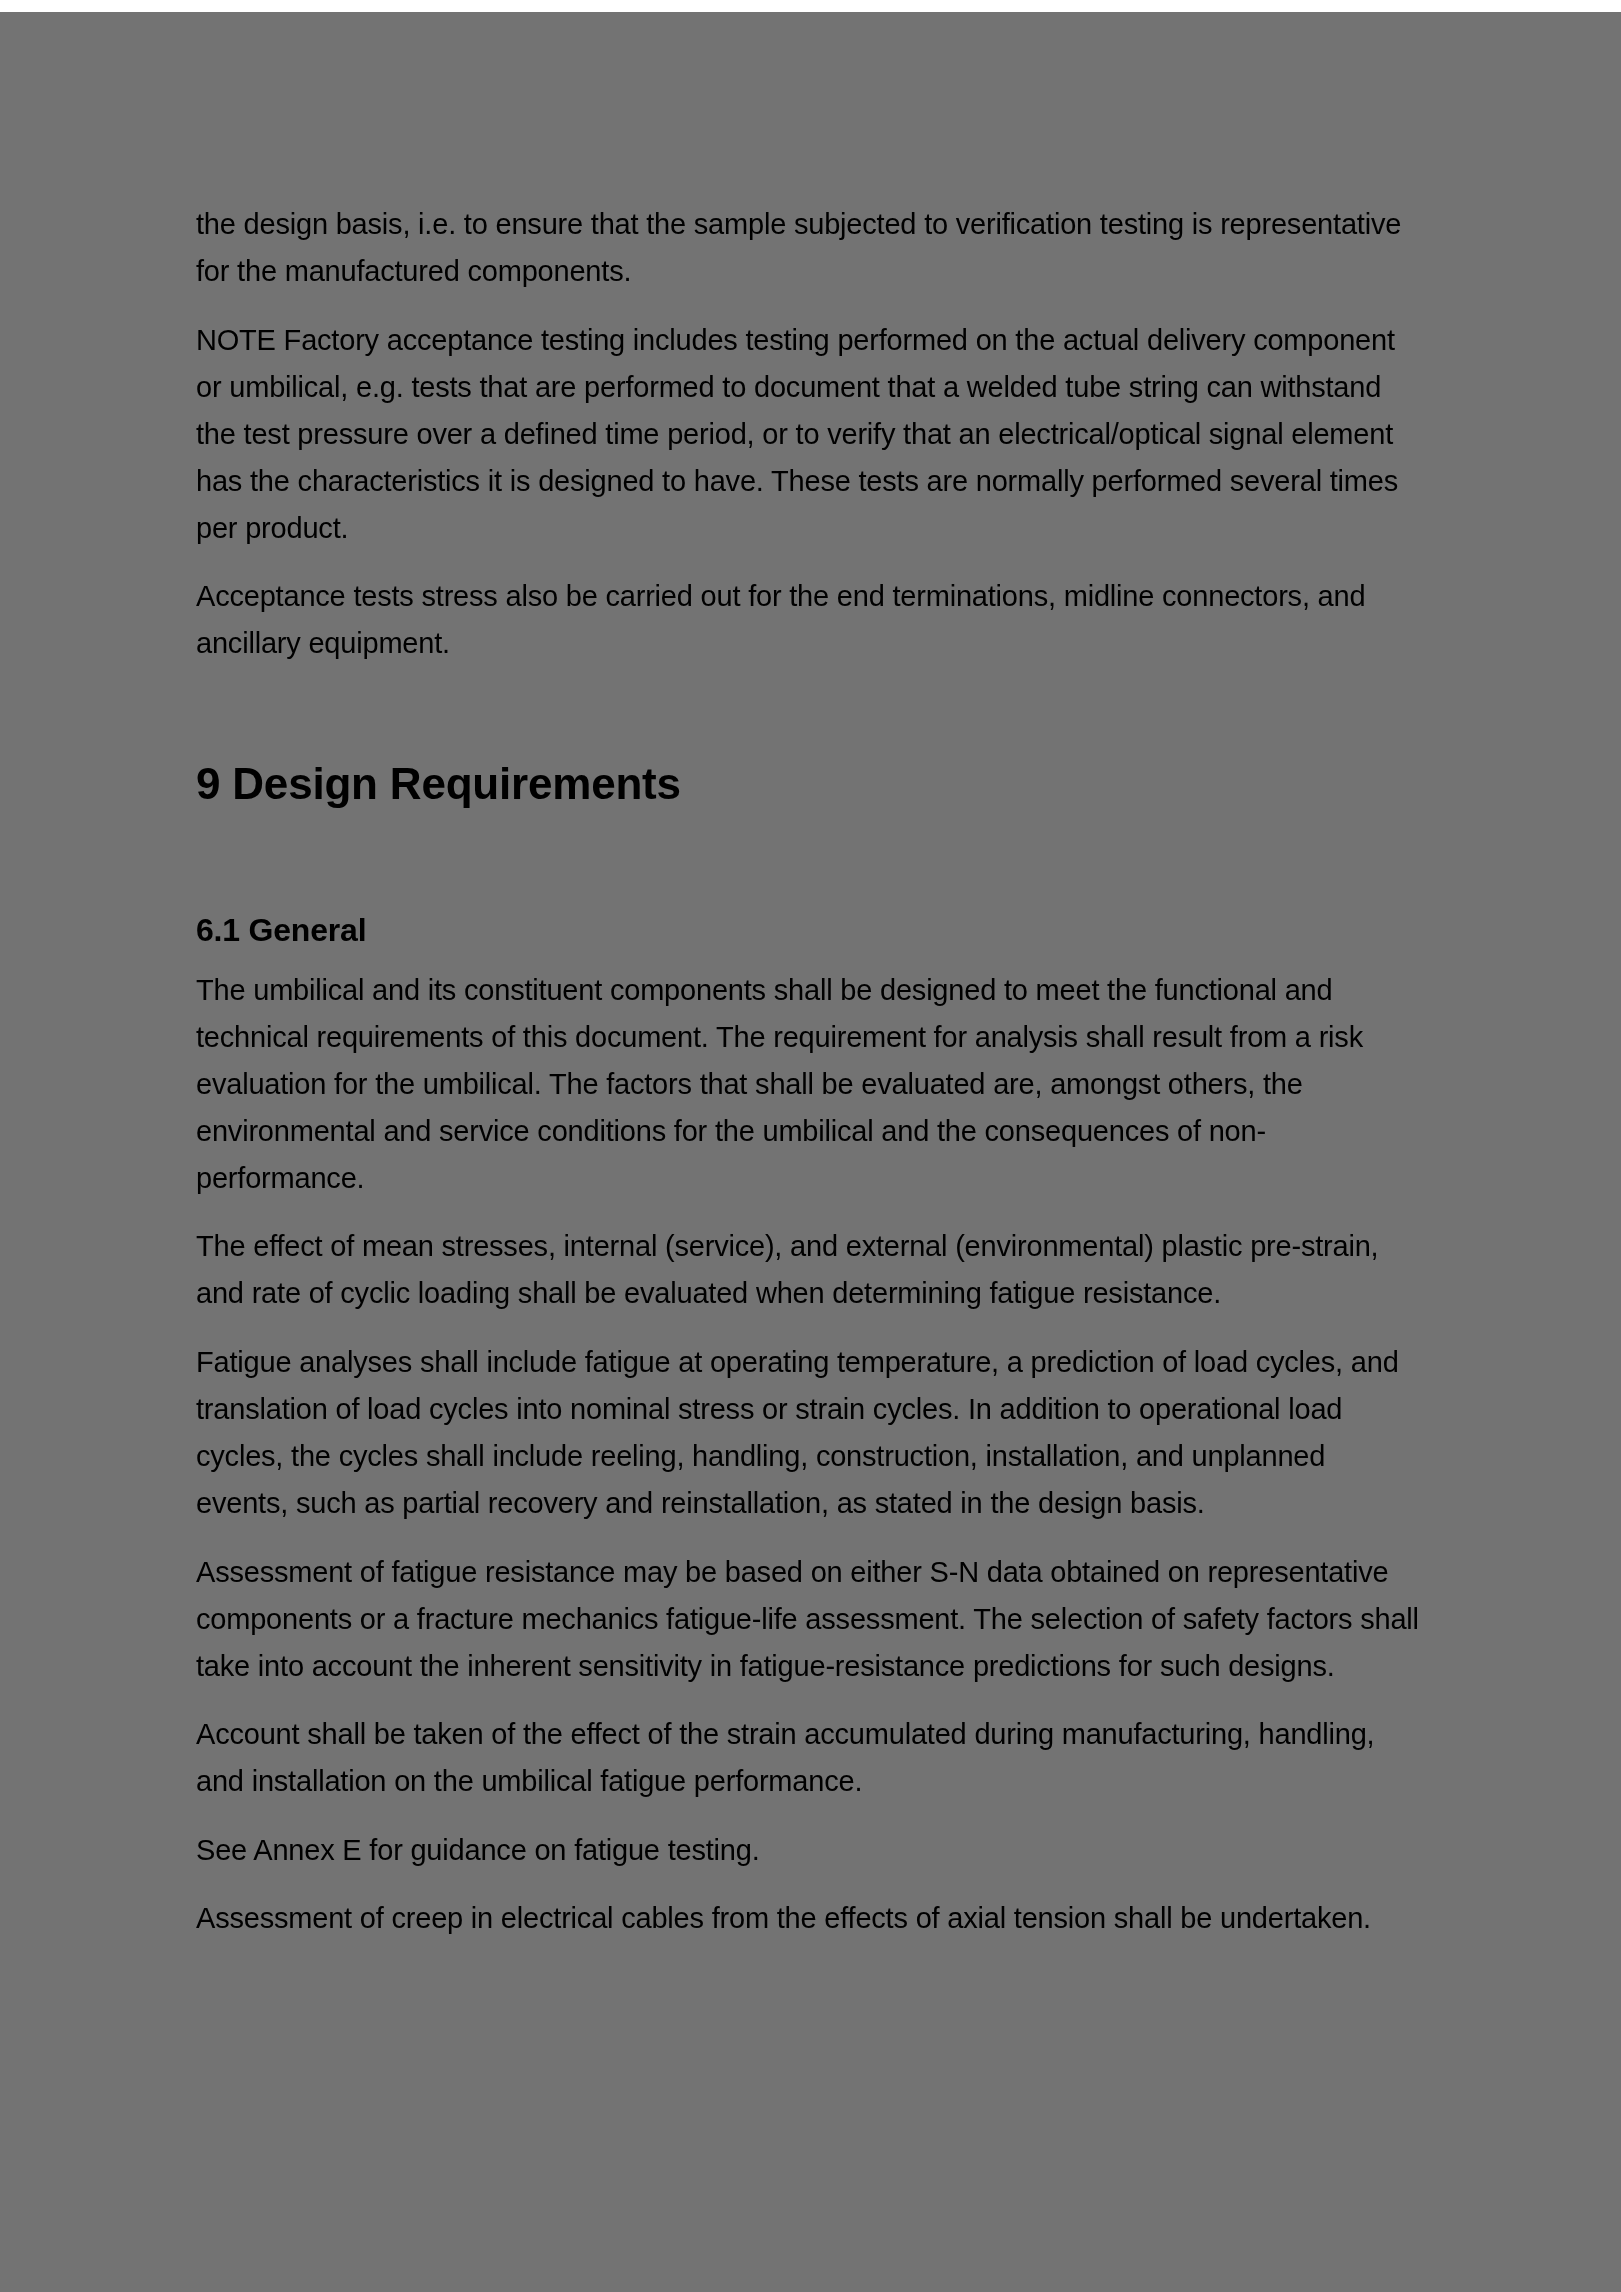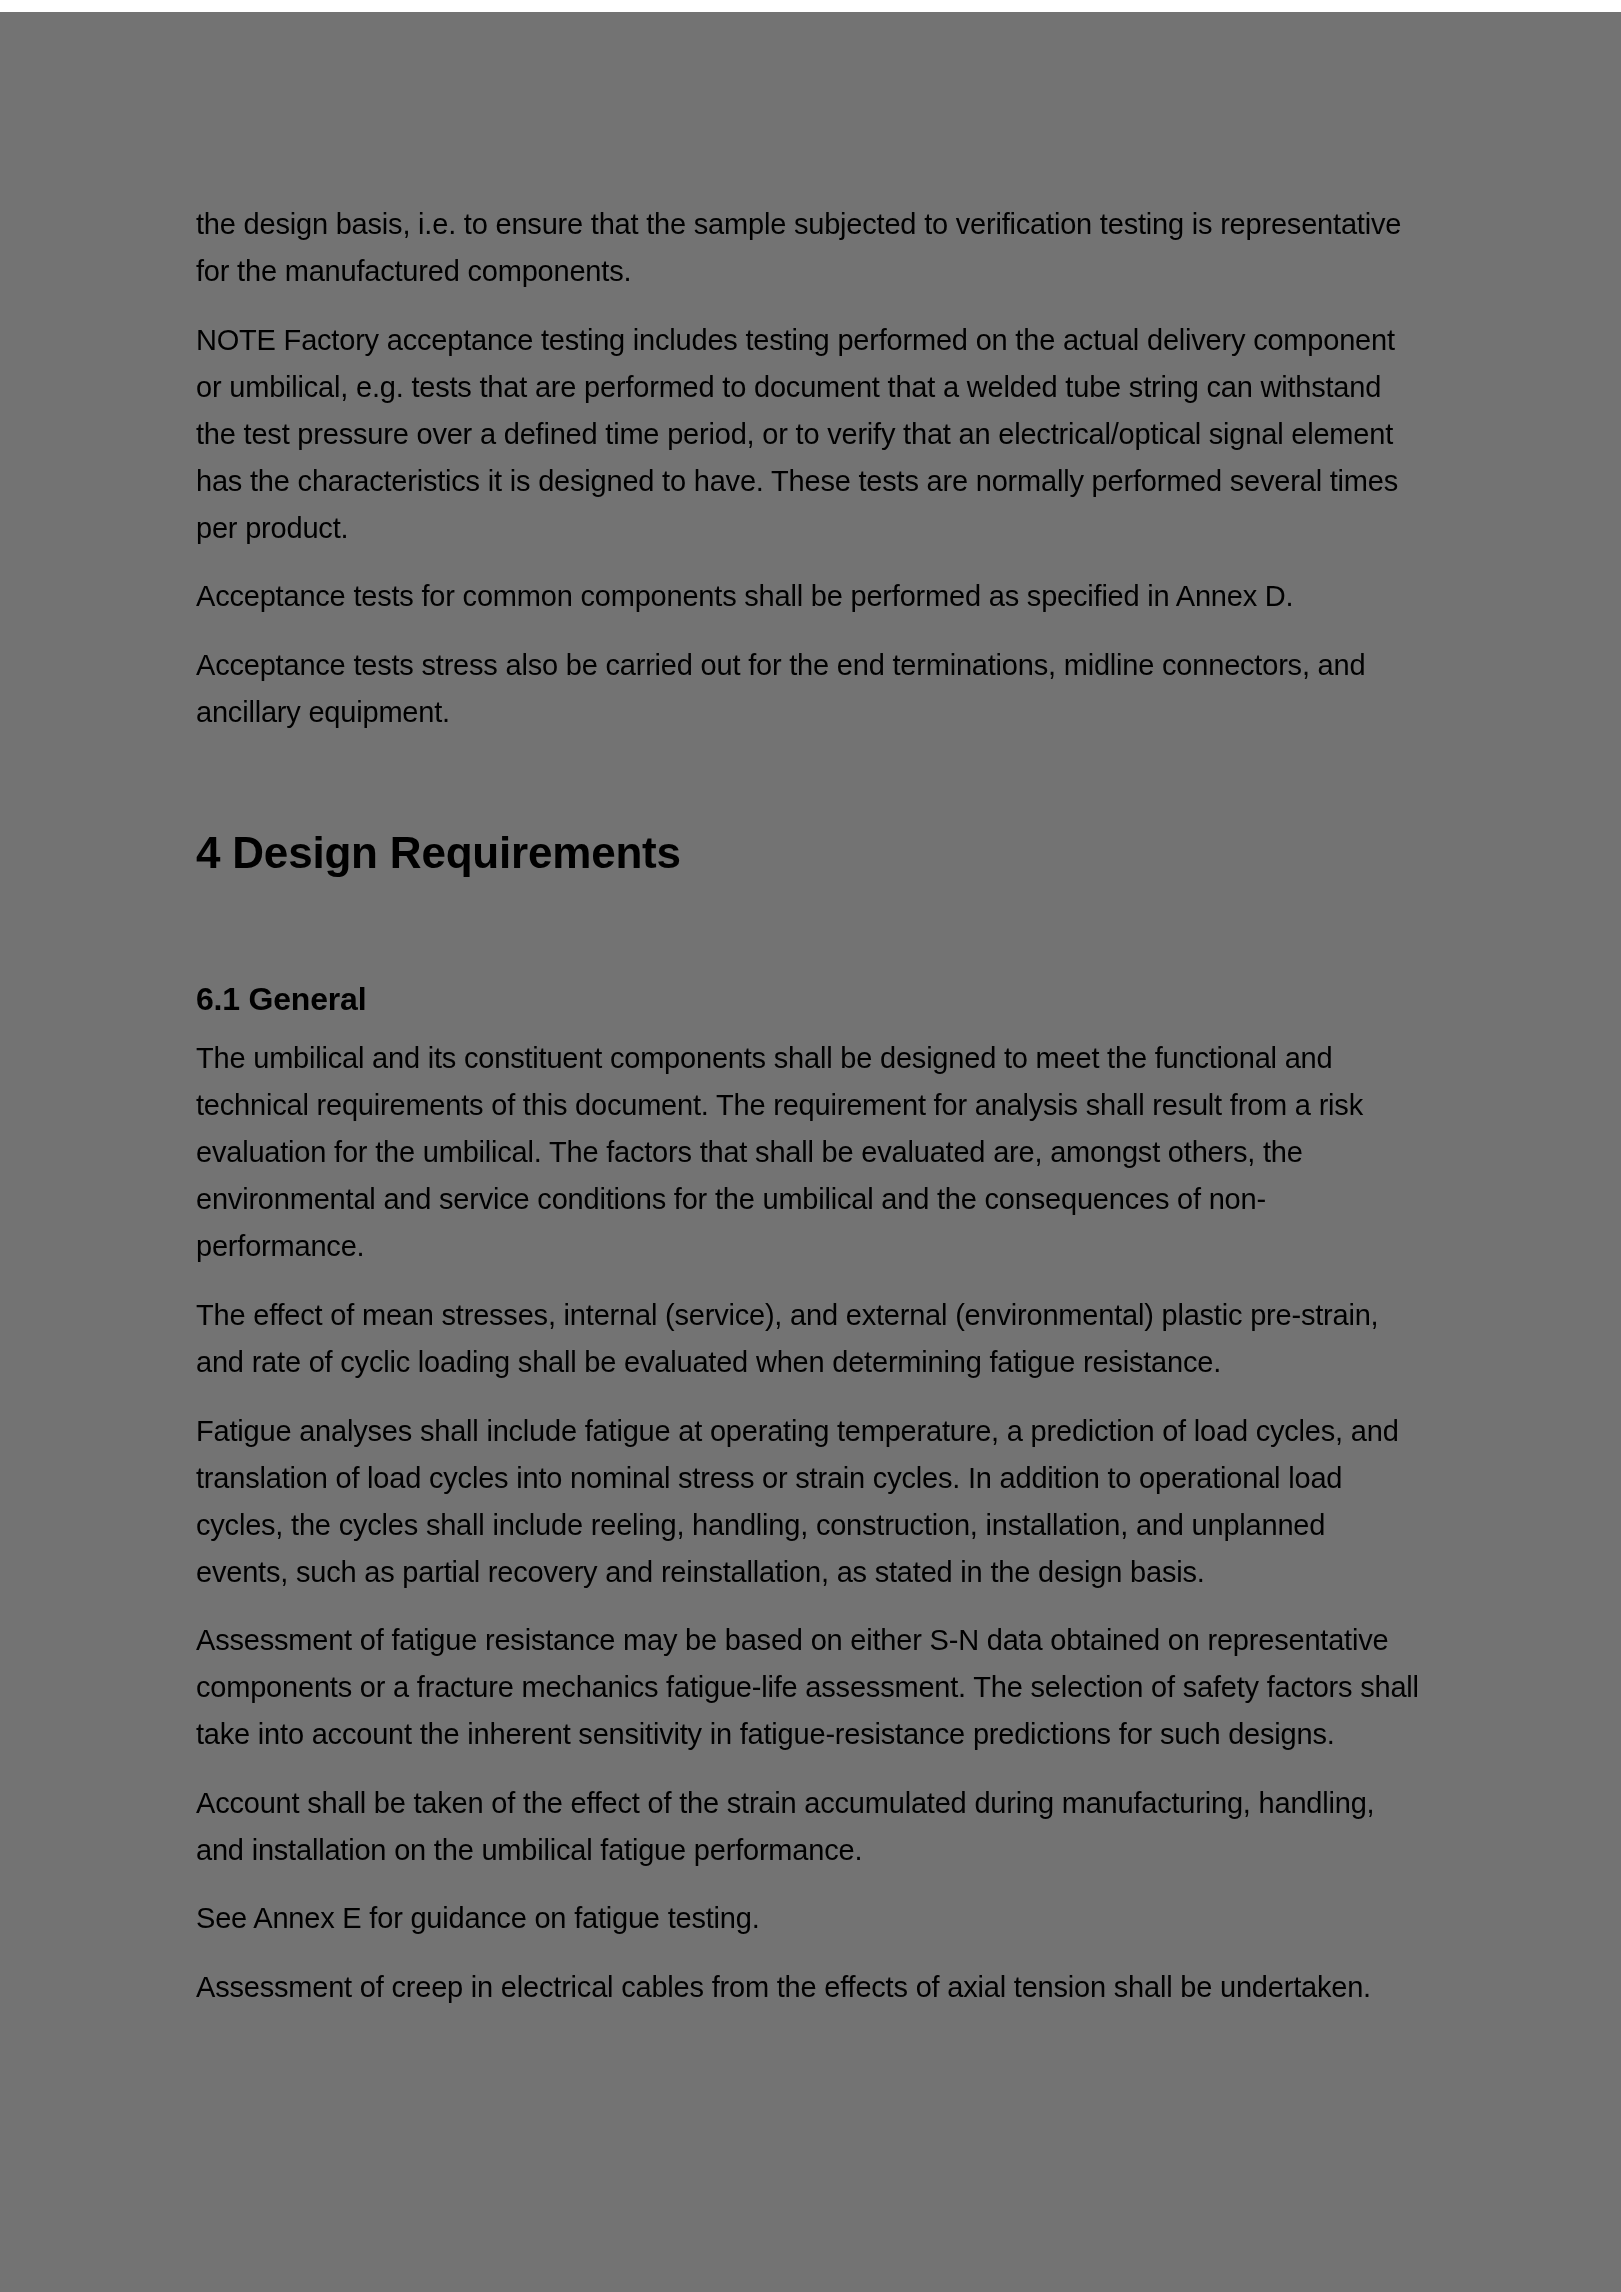--- a/index.html
+++ b/index.html
@@ -46,25 +46,24 @@
 </head>
 <body>
 
 <div class="page">
   <div class="doc-body">
 
     <p>the design basis, i.e. to ensure that the sample subjected to verification testing is representative for the manufactured components.</p>
 
     <p>NOTE Factory acceptance testing includes testing performed on the actual delivery component or umbilical, e.g. tests that are performed to document that a welded tube string can withstand the test pressure over a defined time period, or to verify that an electrical/optical signal element has the characteristics it is designed to have. These tests are normally performed several times per product.</p>
 
-    <p>Acceptance tests for common components shall be performed as specified in Annex D.</p>
 
     <p>Acceptance tests stress also be carried out for the end terminations, midline connectors, and ancillary equipment.</p>
 
-    <h1 class="doc-h1">4 Design Requirements</h1>
+    <h1 class="doc-h1">9 Design Requirements</h1>
 
     <h2 class="doc-h2">6.1 General</h2>
 
     <p>The umbilical and its constituent components shall be designed to meet the functional and technical requirements of this document. The requirement for analysis shall result from a risk evaluation for the umbilical. The factors that shall be evaluated are, amongst others, the environmental and service conditions for the umbilical and the consequences of non-performance.</p>
 
     <p>The effect of mean stresses, internal (service), and external (environmental) plastic pre-strain, and rate of cyclic loading shall be evaluated when determining fatigue resistance.</p>
 
     <p>Fatigue analyses shall include fatigue at operating temperature, a prediction of load cycles, and translation of load cycles into nominal stress or strain cycles. In addition to operational load cycles, the cycles shall include reeling, handling, construction, installation, and unplanned events, such as partial recovery and reinstallation, as stated in the design basis.</p>
 
     <p>Assessment of fatigue resistance may be based on either S-N data obtained on representative components or a fracture mechanics fatigue-life assessment. The selection of safety factors shall take into account the inherent sensitivity in fatigue-resistance predictions for such designs.</p>

